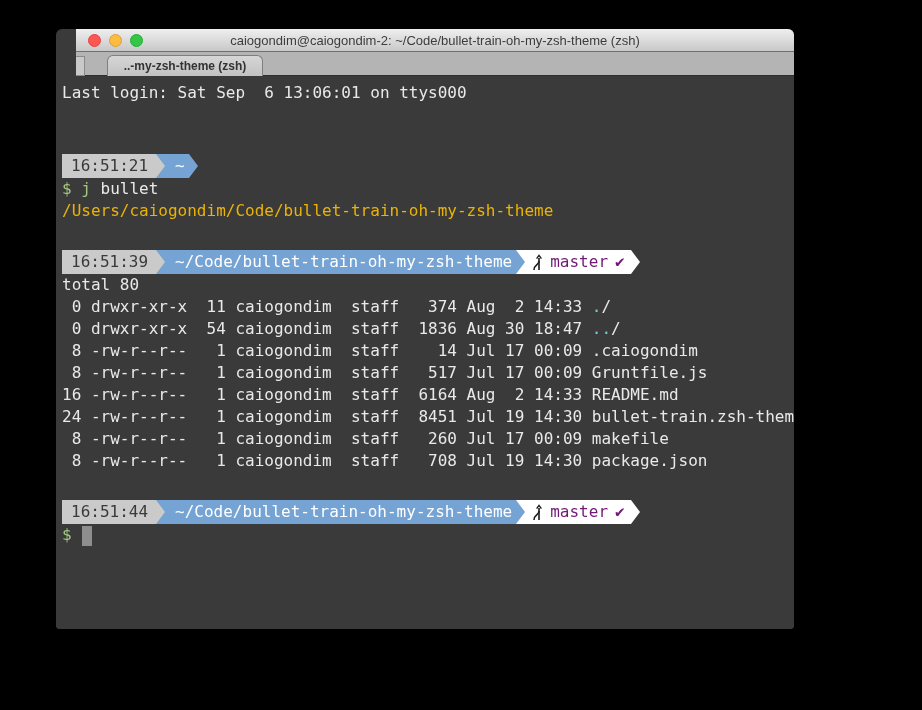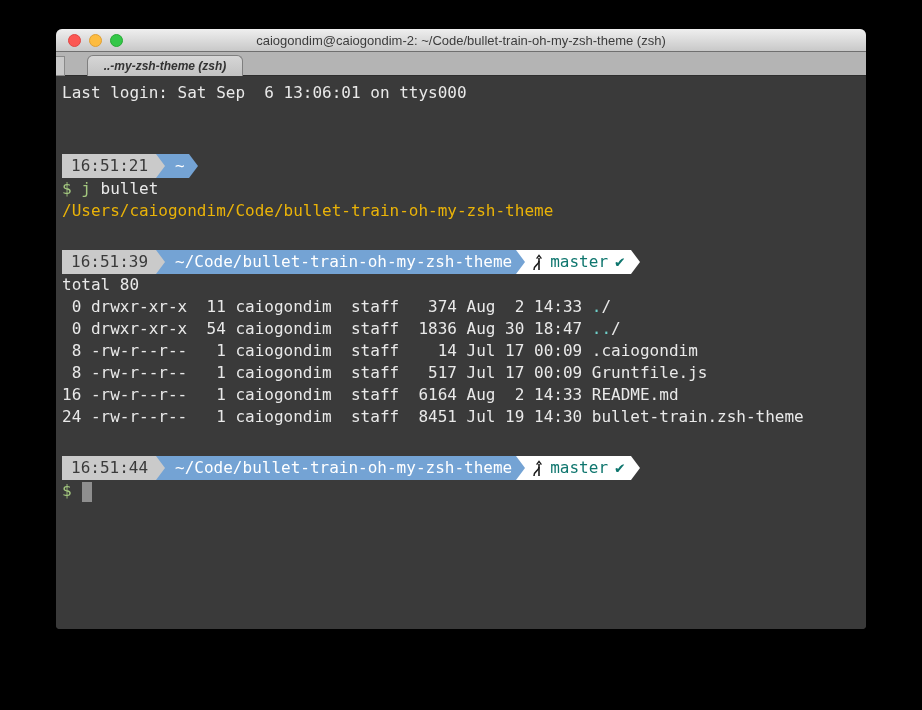--- a/index.html
+++ b/index.html
@@ -1,22 +1,22 @@
 <!DOCTYPE html>
 <html><head>
 <meta charset="utf-8">
 <style>
   * { margin:0; padding:0; box-sizing:border-box; }
   html,body { width:922px; height:710px; background:#000; overflow:hidden;
               font-family:"Liberation Sans", sans-serif; }
 
-  .window { position:absolute; left:56px; top:29px; width:810px; height:600px;
+  .window { position:absolute; left:56px; top:29px; width:738px; height:600px;
             border-radius:6px 6px 4px 4px;
             box-shadow:0 10px 30px rgba(0,0,0,.55);
-            overflow:hidden; background:#3a3a3a; }
+            overflow:hidden; background:#3a3a3a;padding-left:20px; }
 
   
   .titlebar { height:23px; background:linear-gradient(#efefef,#c8c8c8);
               border-bottom:1px solid #6f6f6f; position:relative;
               display:flex; align-items:center; justify-content:center; }
   .traffic { position:absolute; left:12px; top:5px; display:flex; gap:8px; }
   .light { width:13px; height:13px; border-radius:50%; }
   .light.red    { background:#fc5753; border:1px solid #df4744; }
   .light.yellow { background:#fdbc40; border:1px solid #de9f34; }
   .light.green  { background:#33c748; border:1px solid #27aa35; }
@@ -25,41 +25,41 @@
   
   .tabbar { height:24px; background:#b4b4b4; border-bottom:1px solid #2e2e2e;
             position:relative; }
   .tab-stub { position:absolute; left:0; top:4px; width:9px; height:20px;
               background:#c9c9c9; border:1px solid #8a8a8a; border-left:none; }
   .tab { position:absolute; left:31px; top:3px; width:156px; height:21px;
          background:linear-gradient(#d6d6d6,#c2c2c2);
          border:1px solid #7f7f7f; border-bottom:none;
          border-radius:6px 6px 0 0;
          display:flex; align-items:center; justify-content:center; }
-  .tab-label { font-size:12px; font-weight:bold; color:#333;font-style:italic; }
+  .tab-label { font-size:12px; font-weight:bold; color:#333; }
 
   
   .screen { position:absolute; top:48px; bottom:0; left:0; right:0;
             background:#3a3a3a; padding:5px 0 0 6px;
             font-family:"DejaVu Sans Mono", monospace;
             font-size:16px; color:#e9e9e9; }
   .line { height:22px; line-height:22px; white-space:pre; }
   .spacer { height:16px; }
 
   .fg-green { color:#a3c77f; }
   .fg-red   { color:#eab308; }
   .fg-cyan  { color:#6ed0ca; }
   .fg-white { color:#e9e9e9; }
 
   
   .prompt { height:24px; display:flex; align-items:stretch;margin-top:12px; }
   .seg { display:flex; align-items:center; line-height:24px; }
   .seg.time { background:#cacaca; color:#3a3a3a; padding:0 8px 0 9px; }
   .seg.dir  { background:#74a3d4; color:#ffffff; padding:0 4px 0 10px; }
-  .seg.git  { background:#ffffff; color:#0f766e; padding:0 6px 0 5px; gap:7px; }
+  .seg.git  { background:#ffffff; color:#701a75; padding:0 6px 0 5px; gap:7px; }
   .arrow { width:0; height:0;
            border-top:12px solid transparent;
            border-bottom:12px solid transparent;
            border-left:9px solid transparent; }
   .a-time-dir { border-left-color:#cacaca; background:#74a3d4; }
   .a-dir-bg   { border-left-color:#74a3d4; }
   .a-dir-git  { border-left-color:#74a3d4; background:#ffffff; }
   .a-git-bg   { border-left-color:#ffffff; }
 
   .branch-icon svg { display:block; }
@@ -128,20 +128,22 @@
 
 
     <div class="line">total 80</div>
 
     <div class="line"><span> 0 drwxr-xr-x  11 caiogondim  staff   374 Aug  2 14:33 </span><span class="fg-cyan">.</span><span>/</span></div>
     <div class="line"><span> 0 drwxr-xr-x  54 caiogondim  staff  1836 Aug 30 18:47 </span><span class="fg-cyan">..</span><span>/</span></div>
     <div class="line"><span> 8 -rw-r--r--   1 caiogondim  staff    14 Jul 17 00:09 </span><span>.caiogondim</span></div>
     <div class="line"><span> 8 -rw-r--r--   1 caiogondim  staff   517 Jul 17 00:09 </span><span>Gruntfile.js</span></div>
     <div class="line"><span>16 -rw-r--r--   1 caiogondim  staff  6164 Aug  2 14:33 </span><span>README.md</span></div>
     <div class="line"><span>24 -rw-r--r--   1 caiogondim  staff  8451 Jul 19 14:30 </span><span>bullet-train.zsh-theme</span></div>
+    <div class="line"><span> 8 -rw-r--r--   1 caiogondim  staff   260 Jul 17 00:09 </span><span>makefile</span></div>
+    <div class="line"><span> 8 -rw-r--r--   1 caiogondim  staff   708 Jul 19 14:30 </span><span>package.json</span></div>
 
     <div class="spacer"></div>
 
     <div class="prompt">
       <span class="seg time">16:51:44</span>
       <span class="arrow a-time-dir"></span>
       <span class="seg dir">~/Code/bullet-train-oh-my-zsh-theme</span>
       <span class="arrow a-dir-git"></span>
       <span class="seg git">
         <span class="branch-icon">

